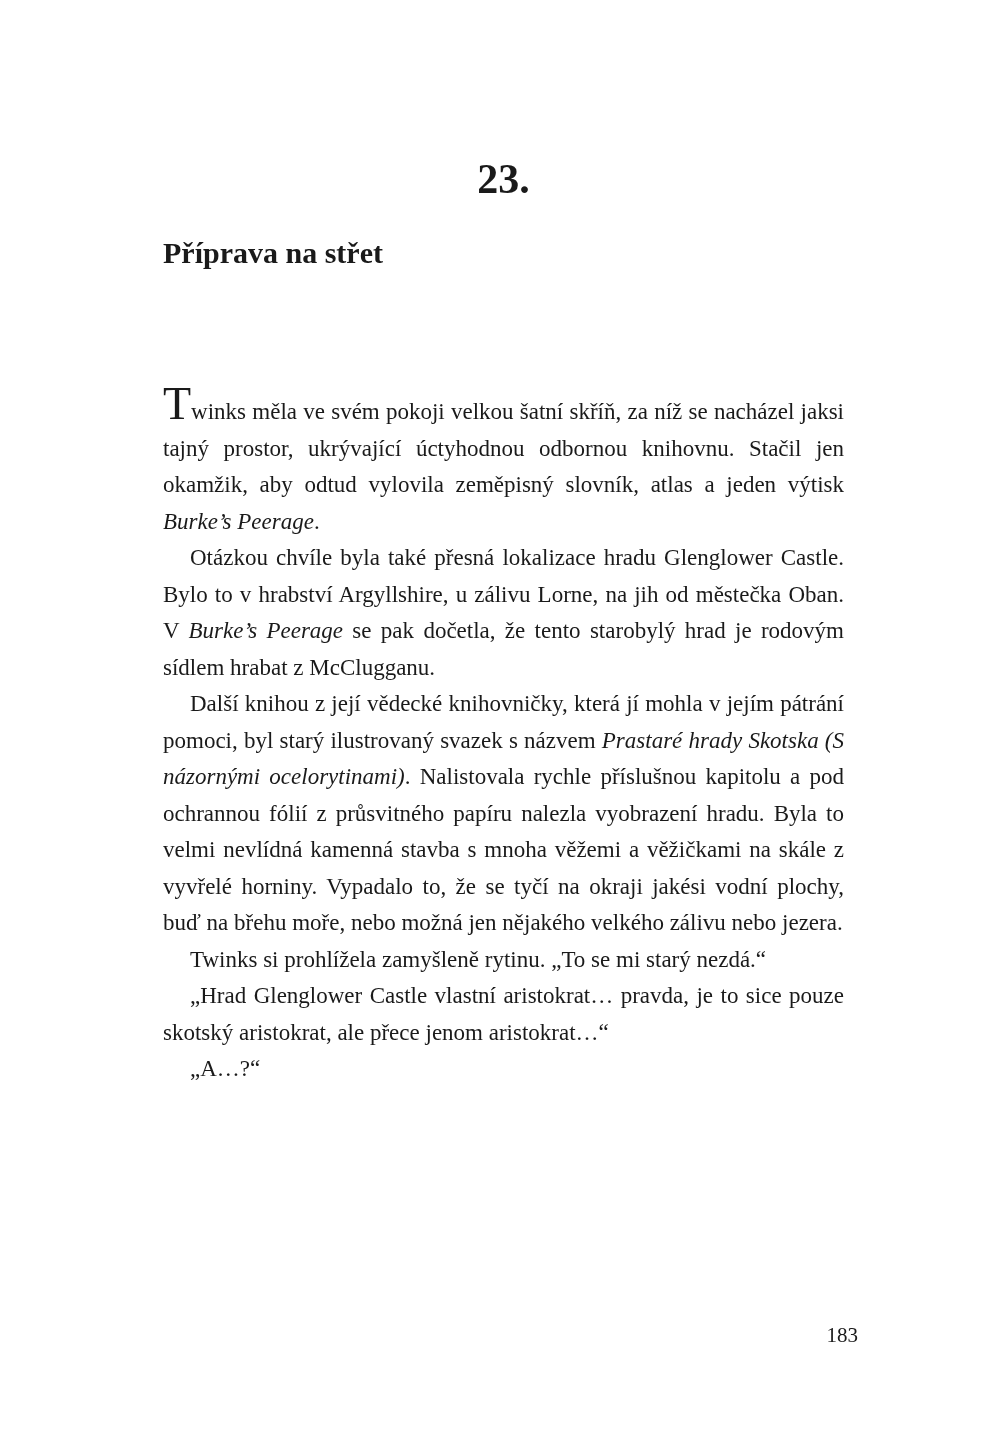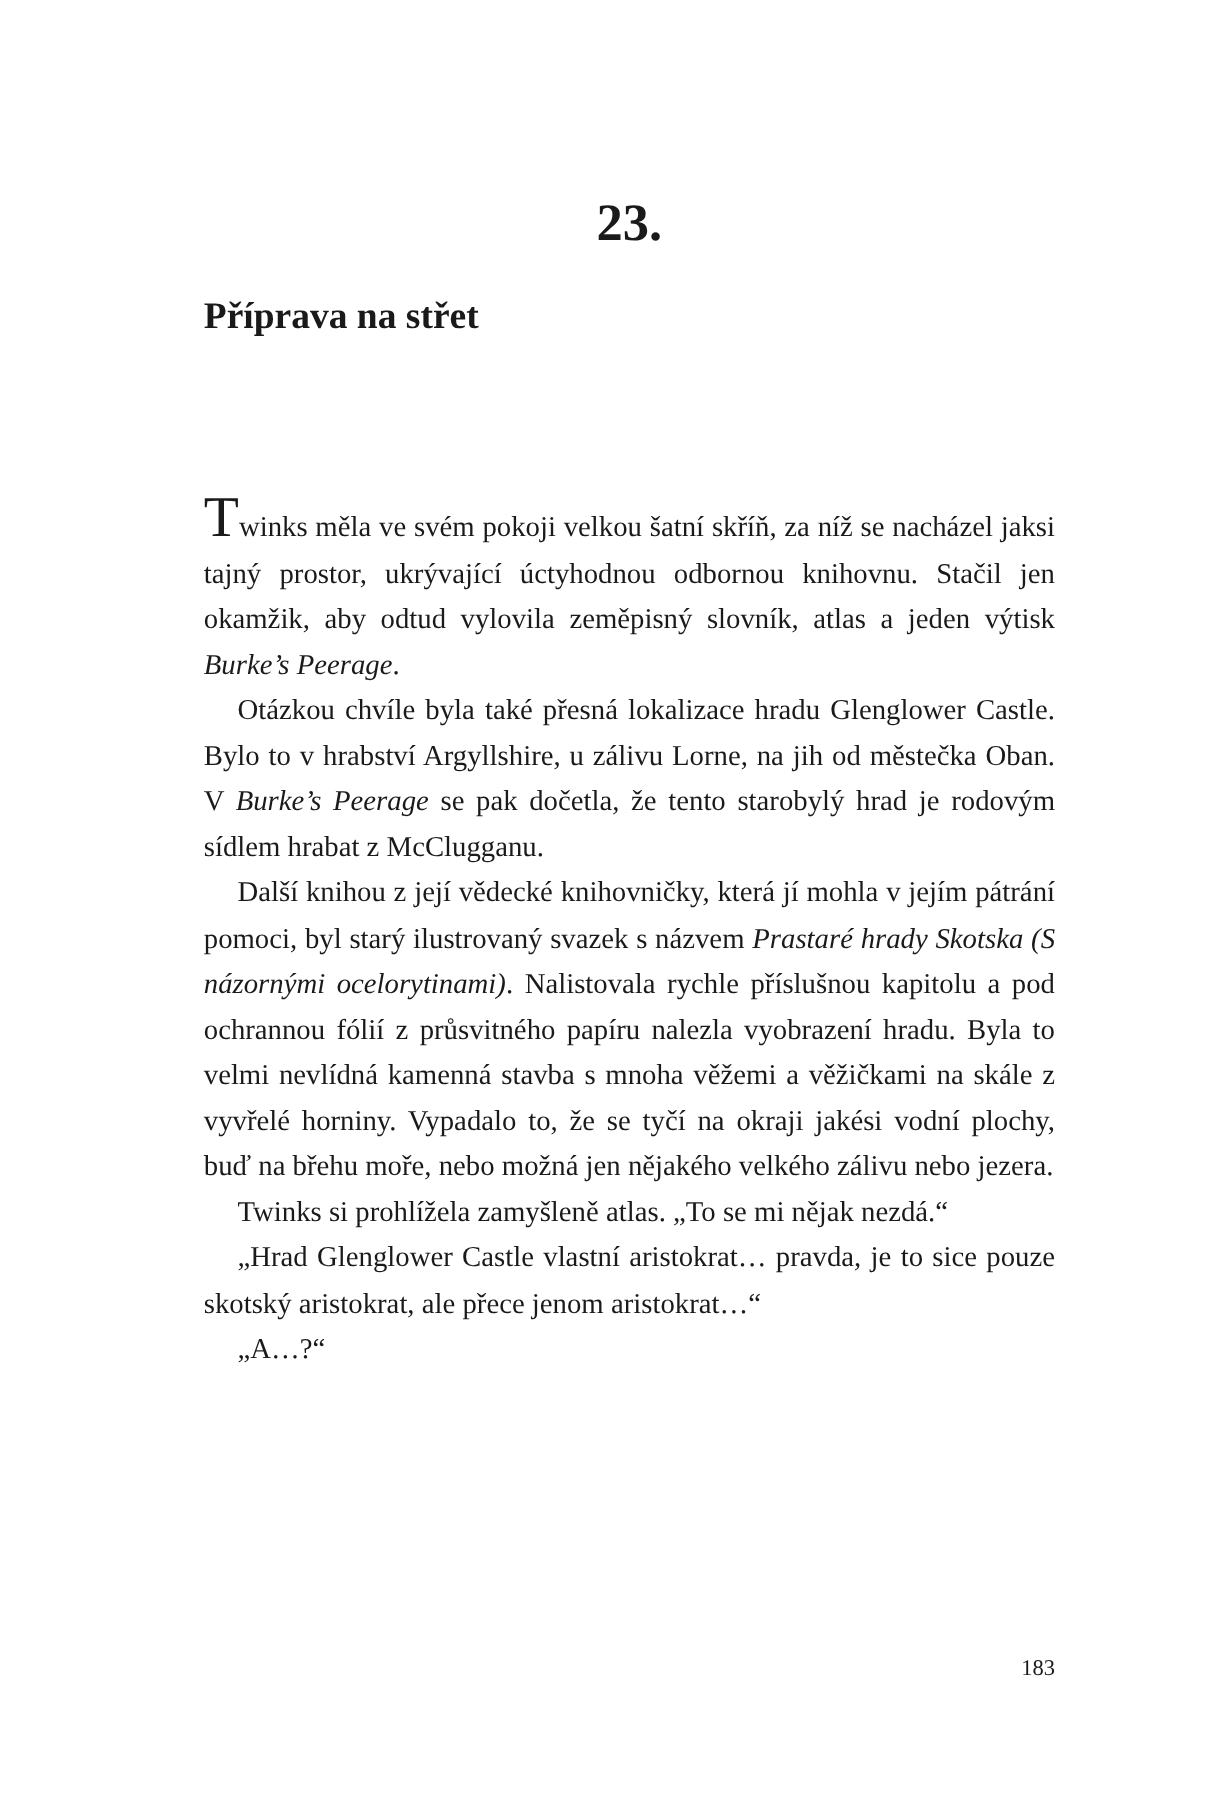--- a/index.html
+++ b/index.html
@@ -31,21 +31,21 @@
     top: 238px;
     left: 163px;
     width: 681px;
     text-align: left;
     font-size: 30px;
     font-weight: bold;
     line-height: 1;
   }
   .text-block {
     position: absolute;
-    top: 404px;
+    top: 394px;
     left: 163px;
     width: 681px;
     font-size: 23px;
     line-height: 36.5px;
     text-align: justify;
   }
   .para {
     margin: 0;
     padding: 0;
   }
@@ -55,38 +55,38 @@
   .dropcap {
     font-size: 46px;
     line-height: 0;
   }
   .para em {
     font-style: italic;
   }
   .page-number {
     position: absolute;
     top: 1325px;
-    left: 163px;
+    left: 177px;
     width: 681px;
     text-align: right;
-    font-size: 18px;
+    font-size: 21px;
     line-height: 1;
   }
 </style>
 </head>
 <body>
 
 <div class="page">
   <div class="chapter-number">23.</div>
 
   <div class="chapter-title">Příprava na střet</div>
 
   <div class="text-block">
       <p class="para"><span class="dropcap">T</span><span>winks měla ve svém pokoji velkou šatní skříň, za níž se nacházel jaksi tajný prostor, ukrývající úctyhodnou odbornou knihovnu. Stačil jen okamžik, aby odtud vylovila zeměpisný slovník, atlas a jeden výtisk </span><em>Burke’s Peerage</em><span>.</span></p>
       <p class="para indent"><span>Otázkou chvíle byla také přesná lokalizace hradu Glenglower Castle. Bylo to v hrabství Argyllshire, u zálivu Lorne, na jih od městečka Oban. V </span><em>Burke’s Peerage</em><span> se pak dočetla, že tento starobylý hrad je rodovým sídlem hrabat z McClugganu.</span></p>
       <p class="para indent"><span>Další knihou z její vědecké knihovničky, která jí mohla v jejím pátrání pomoci, byl starý ilustrovaný svazek s názvem </span><em>Prastaré hrady Skotska (S názornými ocelorytinami)</em><span>. Nalistovala rychle příslušnou kapitolu a pod ochrannou fólií z průsvitného papíru nalezla vyobrazení hradu. Byla to velmi nevlídná kamenná stavba s mnoha věžemi a věžičkami na skále z vyvřelé horniny. Vypadalo to, že se tyčí na okraji jakési vodní plochy, buď na břehu moře, nebo možná jen nějakého velkého zálivu nebo jezera.</span></p>
-      <p class="para indent"><span>Twinks si prohlížela zamyšleně atlas. „To se mi nějak nezdá.“</span></p>
+      <p class="para indent"><span>Twinks si prohlížela zamyšleně rytinu. „To se mi starý nezdá.“</span></p>
       <p class="para indent"><span>„Hrad Glenglower Castle vlastní aristokrat… pravda, je to sice pouze skotský aristokrat, ale přece jenom aristokrat…“</span></p>
       <p class="para indent"><span>„A…?“</span></p>
     </div>
 
   <div class="page-number">183</div>
 </div>
 
 </body></html>

